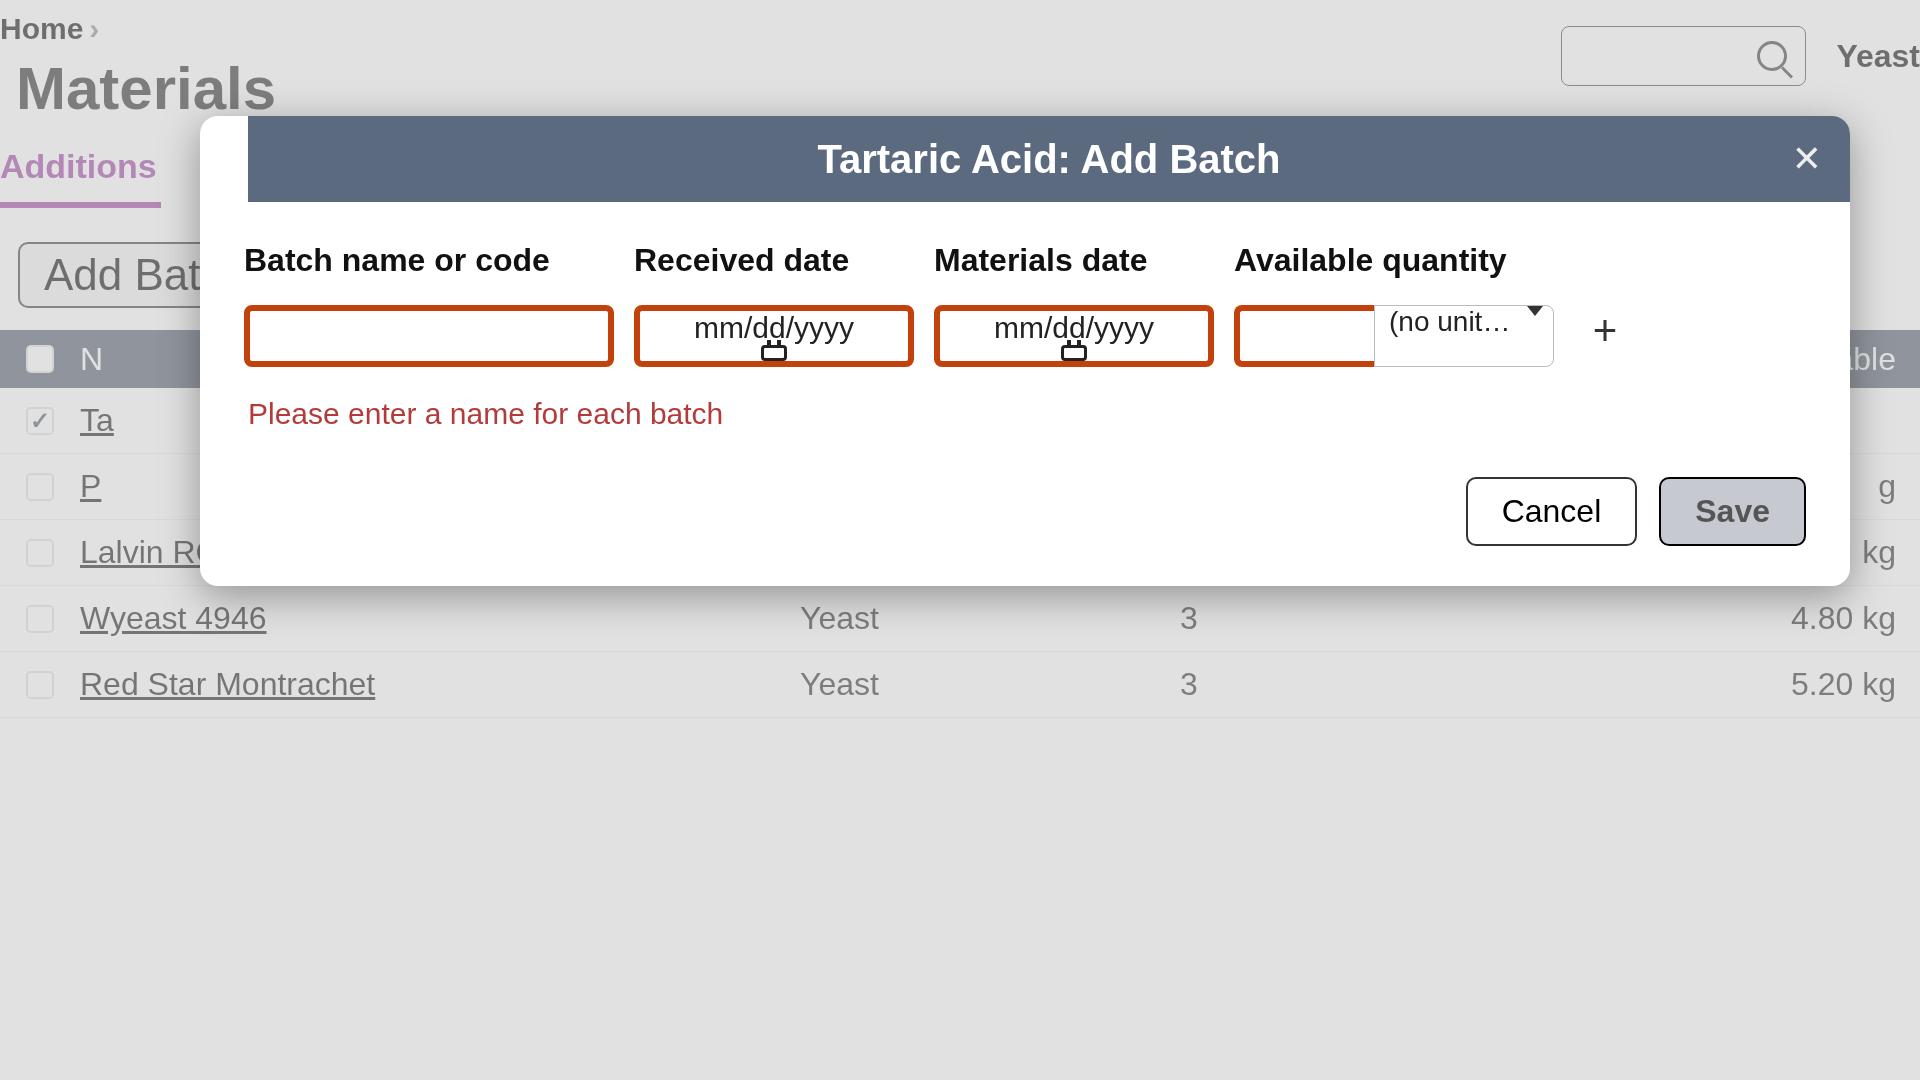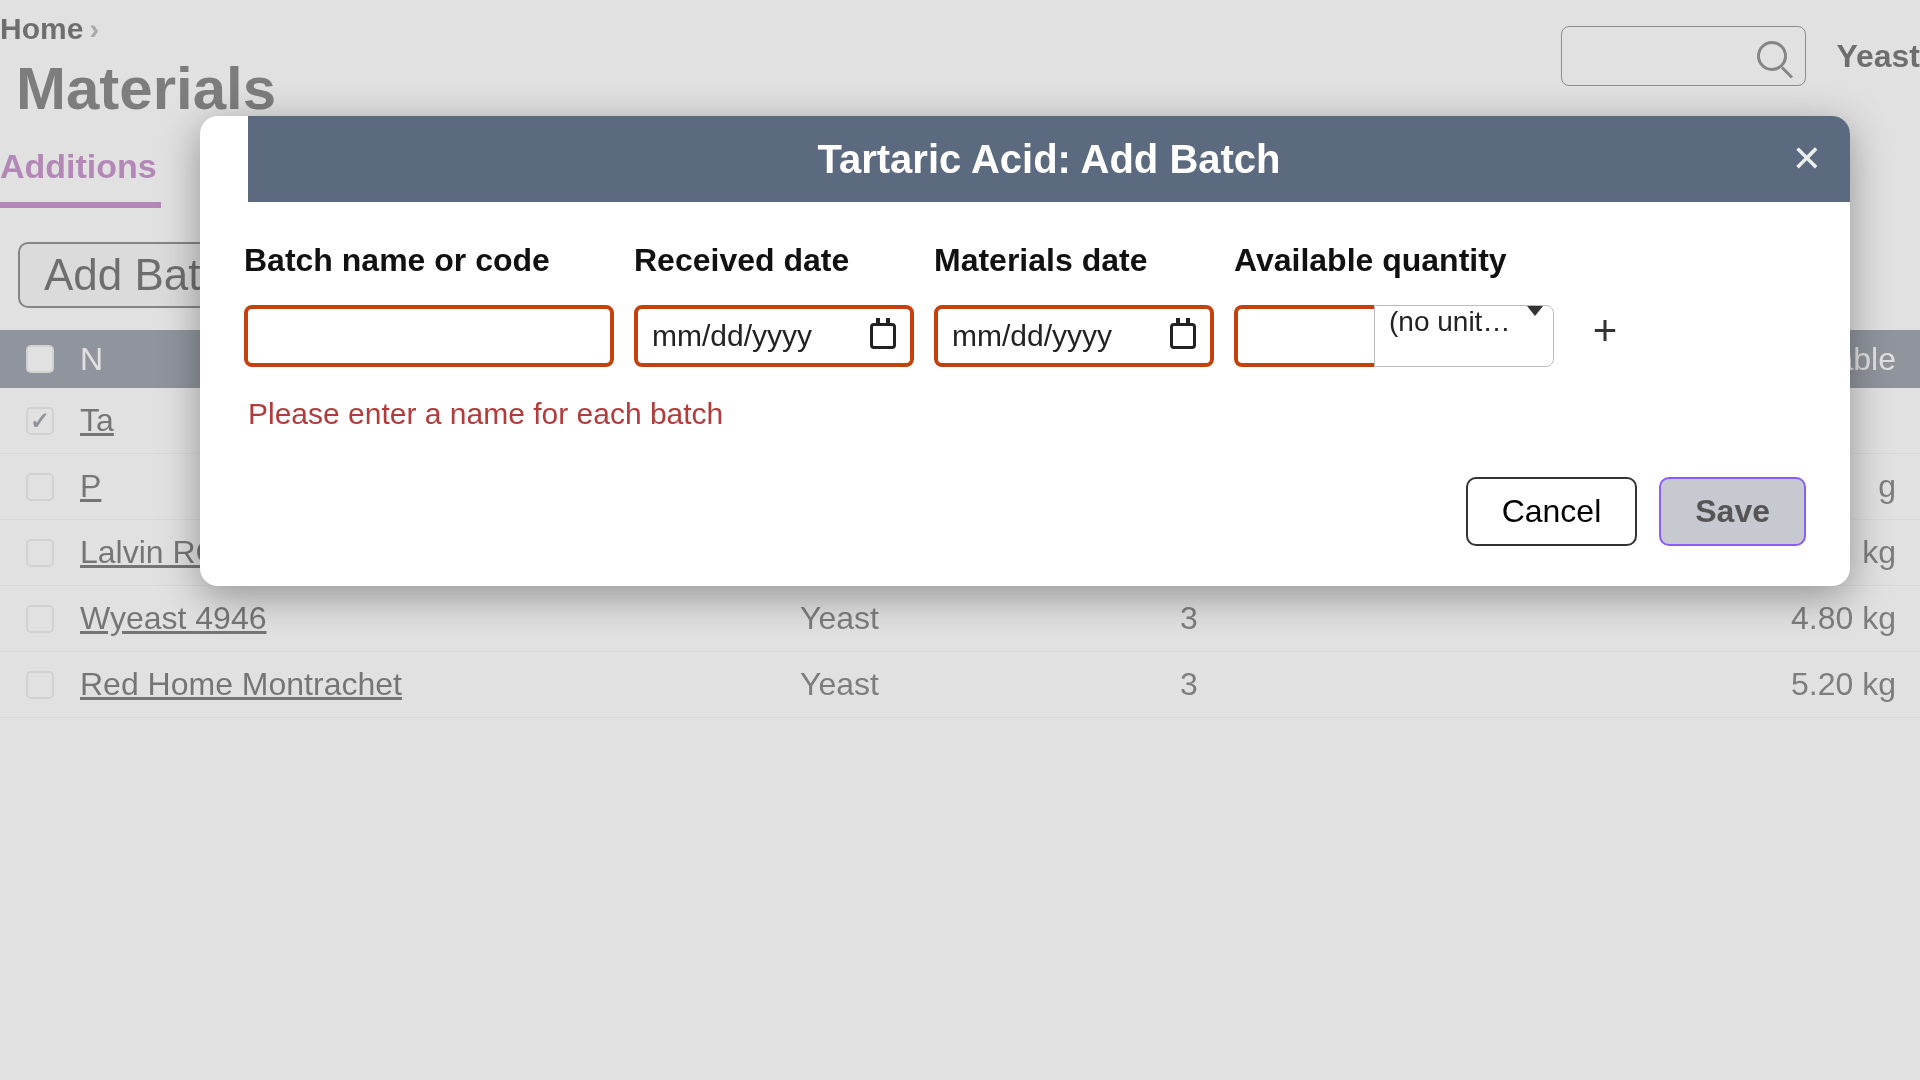--- a/index.html
+++ b/index.html
@@ -35,37 +35,37 @@
 
   .overlay { position: absolute; inset: 0; background: rgba(200,200,200,0.55); }
   .modal { position: absolute; top: 116px; left: 200px; width: 1650px; background: #fff; border-radius: 18px; box-shadow: 0 10px 40px rgba(0,0,0,0.35); overflow: hidden; }
   .modal-header { background: #5c6a80; color: #fff; height: 86px; display: flex; align-items: center; justify-content: center; position: relative; margin-left: 48px; }
   .modal-title { font-size: 40px; font-weight: 800; }
   .modal-close { position: absolute; right: 28px; top: 50%; transform: translateY(-50%); font-size: 36px; color: #eee; cursor: pointer; font-weight: 300; }
   .modal-body { padding: 40px 44px 10px 44px; }
   .fields { display: flex; align-items: flex-start; gap: 20px; }
   .field { display: flex; flex-direction: column; gap: 26px; }
   .field-label { font-size: 32px; font-weight: 700; color: #111; }
-  .input { height: 62px; border: 4px solid #c2410c; border-radius: 8px; font-size: 30px; padding: 0 14px; background: #fff; }
+  .input { height: 62px; border: 6px solid #c2410c; border-radius: 8px; font-size: 30px; padding: 0 14px; background: #fff; flex-direction: column; }
   .f-name { width: 370px; }
   .f-date { width: 280px; display: flex; align-items: center; justify-content: space-between; }
   .f-qty-wrap { display: flex; }
   .f-qty { width: 140px; border-right: none; border-radius: 8px 0 0 8px; }
   .f-unit { width: 180px; border: 1px solid #bbb; border-radius: 0 8px 8px 0; height: 62px; display: flex; align-items: flex-start; justify-content: space-between; padding: 0 10px 0 14px; font-size: 28px; color: #222; }
   .caret { width: 0; height: 0; border-left: 8px solid transparent; border-right: 8px solid transparent; border-top: 10px solid #333; }
   .date-placeholder { color: #222; font-size: 30px; }
   .cal-icon { width: 26px; height: 26px; border: 3px solid #222; border-radius: 4px; position: relative; }
   .cal-icon::before { content: ""; position: absolute; top: -8px; left: 3px; width: 4px; height: 8px; background: #222; }
   .cal-icon::after { content: ""; position: absolute; top: -8px; right: 3px; width: 4px; height: 8px; background: #222; }
   .plus-btn { width: 62px; height: 62px; display: flex; align-items: center; justify-content: center; font-size: 42px; color: #333; font-weight: 300; margin-top: 58px; cursor: pointer; }
   .error-msg { color: #b23b3b; font-size: 30px; margin: 30px 0 8px 4px; }
   .modal-footer { display: flex; justify-content: flex-end; gap: 22px; padding: 28px 44px 40px 44px; }
   .btn { font-size: 32px; padding: 14px 34px; border-radius: 10px; cursor: pointer; }
   .btn-cancel { background: #fff; border: 2px solid #333; color: #000; margin-left: 31px; }
-  .btn-save { background: #c6c9d0; border: 2px solid #8b5cf6; color: #555; font-weight: 700; cursor: not-allowed; }
+  .btn-save { background: #c6c9d0; border: 2px solid #000000; color: #555; font-weight: 700; cursor: not-allowed; }
 </style>
 </head>
 <body>
 
 <div class="page">
   <div class="content">
     <div class="breadcrumb-row">
       <span class="crumb">Home</span>
       <span class="chevron">›</span>
     </div>
@@ -125,21 +125,21 @@
             </div>
             <div class="td-name">Wyeast 4946</div>
             <div class="td-type">Yeast</div>
             <div class="td-count">3</div>
             <div class="td-qty">4.80 kg</div>
           </div>
           <div class="row">
             <div class="td-check">
               <span class="check"></span>
             </div>
-            <div class="td-name">Red Home Montrachet</div>
+            <div class="td-name">Red Star Montrachet</div>
             <div class="td-type">Yeast</div>
             <div class="td-count">3</div>
             <div class="td-qty">5.20 kg</div>
           </div>
         </div>
     </div>
   </div>
 
   <div class="overlay"></div>
 

